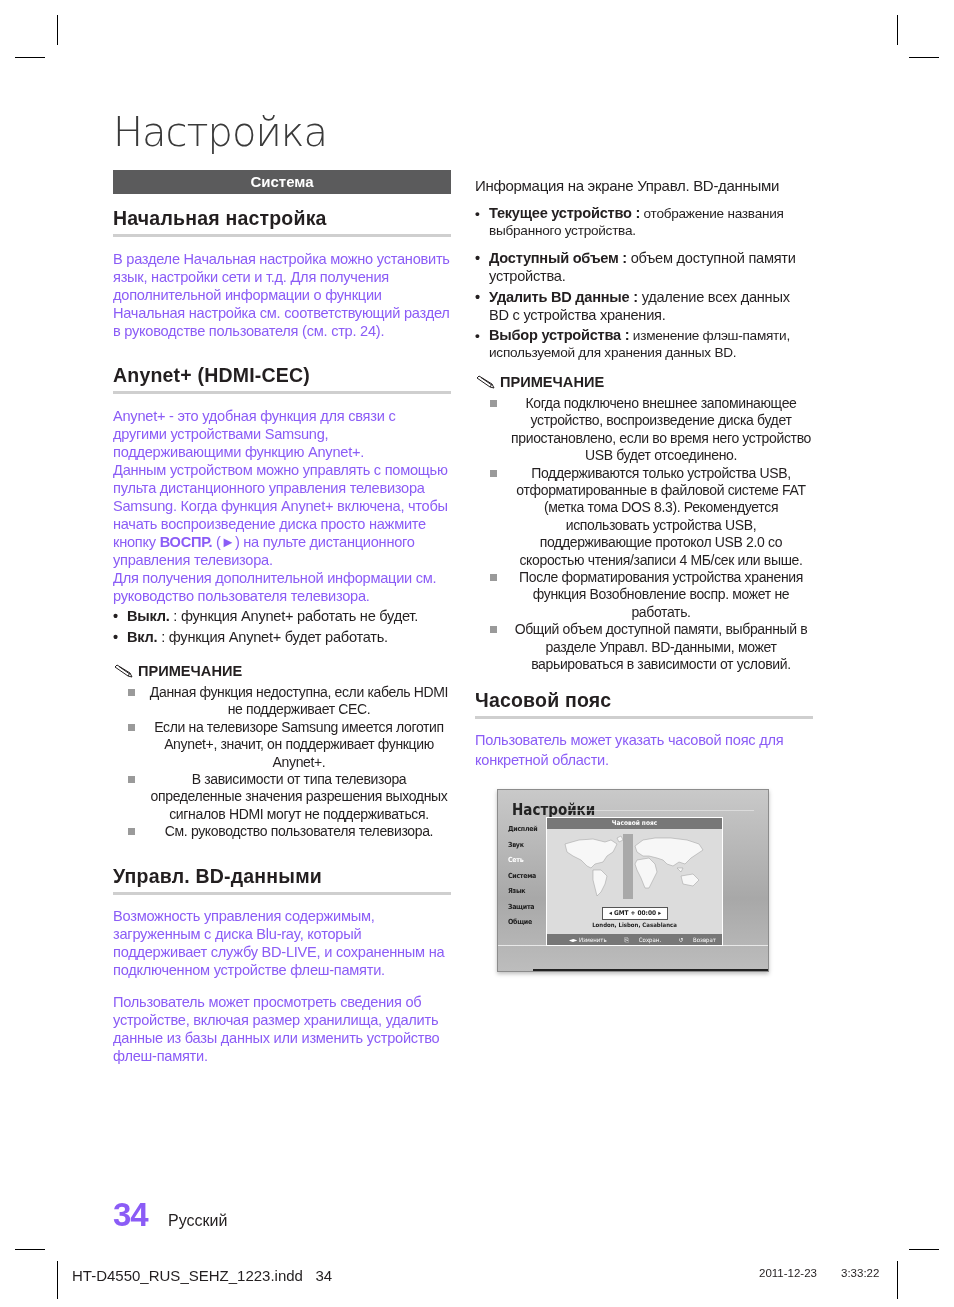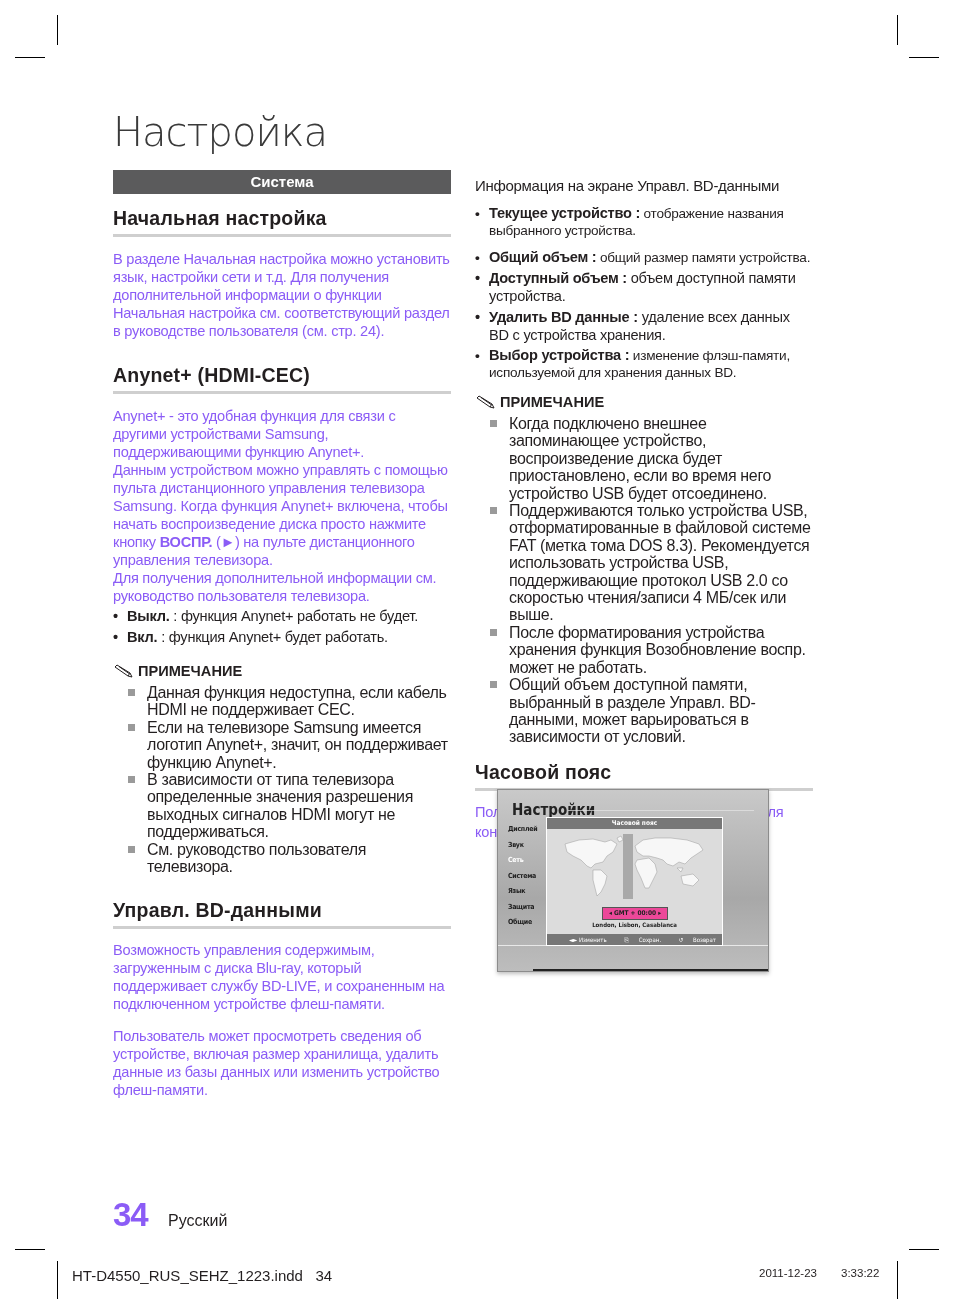--- a/index.html
+++ b/index.html
@@ -45,22 +45,23 @@
     }
     .bul li b { font-weight: bold; }
     .bul.small li { font-size: 13.6px; line-height: 17px; }
     .note-head {
       font-weight: bold; font-size: 14.6px; line-height: 18px;
       display: flex; align-items: center; gap: 3px;
     }
     .note-head svg { width: 22px; height: 15px; }
     .notes { list-style: none; margin: 4px 0 0 0; padding: 0 0 0 34px; }
     .notes li {
-      position: relative; font-size: 16px; line-height: 17.4px;
+      position: relative; font-size: 14px; line-height: 17.4px;
       letter-spacing: -0.35px;
+      text-align: center;
     }
     .notes li::before {
       content: ""; position: absolute; left: -19px; top: 5px;
       width: 7px; height: 7px; background: #9a9a9a;
     }
     .sub-head { font-weight: normal; font-size: 15px; line-height: 18px; letter-spacing: -0.3px; margin-top: 11px; }
 
     .footer-num { position: absolute; left: 113px; top: 1196px; font-size: 33px; font-weight: bold; color: #8b5cf6; letter-spacing: -1px; }
     .footer-lang { position: absolute; left: 168px; top: 1212px; font-size: 16px; color: #231f20; }
     .slug-file { position: absolute; left: 72px; top: 1267px; font-size: 15px; color: #231f20; }
@@ -82,21 +83,21 @@
     .tv-menu li.active { color: #fff; }
     .tv-strip { position: absolute; left: 0; right: 0; top: 155px; height: 1px; background: #e8e8e8; }
     .dlg {
       position: absolute; left: 48px; top: 27px; width: 175px; height: 127px;
       background: #dcdcdc; border: 1px solid #fff;
     }
     .dlg-head { height: 11px; background: #777; color: #fff; font-size: 6.5px; text-align: center; line-height: 11px; font-weight: bold; }
     .dlg-map { position: absolute; left: 12px; top: 16px; width: 150px; height: 65px; }
     .dlg-gmt {
       position: absolute; left: 55px; top: 89px; width: 64px; height: 11px;
-      background: #ec4899; border: 1px solid #555; font-size: 6.5px; font-weight: bold;
+      background: #ffffff; border: 1px solid #555; font-size: 6.5px; font-weight: bold;
       text-align: center; line-height: 11px; color: #222;
     }
     .dlg-city { position: absolute; left: 0; right: 0; top: 103px; text-align: center; font-size: 6px; font-weight: bold; color: #222; }
     .dlg-foot {
       position: absolute; left: 0; right: 0; bottom: 0; height: 11px; background: #777;
       color: #fff; font-size: 6px; line-height: 11px; text-align: right; padding-right: 6px; box-sizing: border-box;
     }
     .dlg-foot span { margin-left: 8px; }
   </style>
 </head>
@@ -148,21 +149,20 @@
 
   <h2 class="section" style="margin-top:23px;">Управл. BD-данными</h2>
   <p class="body" style="margin-top:12px;">Возможность управления содержимым, загруженным с диска Blu-ray, который поддерживает службу BD-LIVE, и сохраненным на подключенном устройстве флеш-памяти.</p>
   <p class="body" style="margin-top:14px;">Пользователь может просмотреть сведения об устройстве, включая размер хранилища, удалить данные из базы данных или изменить устройство флеш-памяти.</p>
 </div>
 
 <div class="col right">
   <div class="sub-head">Информация на экране Управл. BD-данными</div>
   <ul class="bul small" style="margin-top:10px;">
     <li style="margin-bottom:10px;"><b style="font-size:14.6px">Текущее устройство :</b><span> отображение названия выбранного устройства.</span></li>
-    <li style="margin-bottom:3px;"><b style="font-size:14.6px">Общий объем :</b><span> общий размер памяти устройства.</span></li>
     <li style="margin-bottom:3px;font-size:14.6px;line-height:18px;"><b>Доступный объем :</b><span> объем доступной памяти устройства.</span></li>
     <li style="margin-bottom:3px;font-size:14.6px;line-height:18px;"><b>Удалить BD данные :</b><span> удаление всех данных BD с устройства хранения.</span></li>
     <li><b style="font-size:14.6px">Выбор устройства :</b><span> изменение флэш-памяти, используемой для хранения данных BD.</span></li>
   </ul>
 
   <div class="note-head" style="margin-top:12px;">
     <svg viewBox="0 0 22 15">
         <g fill="none" stroke="#231f20" stroke-width="1">
           <path d="M2 3 L15 12 L19 13 L17 9 L4 1 Z"></path>
           <path d="M4 1 L2 3"></path>

